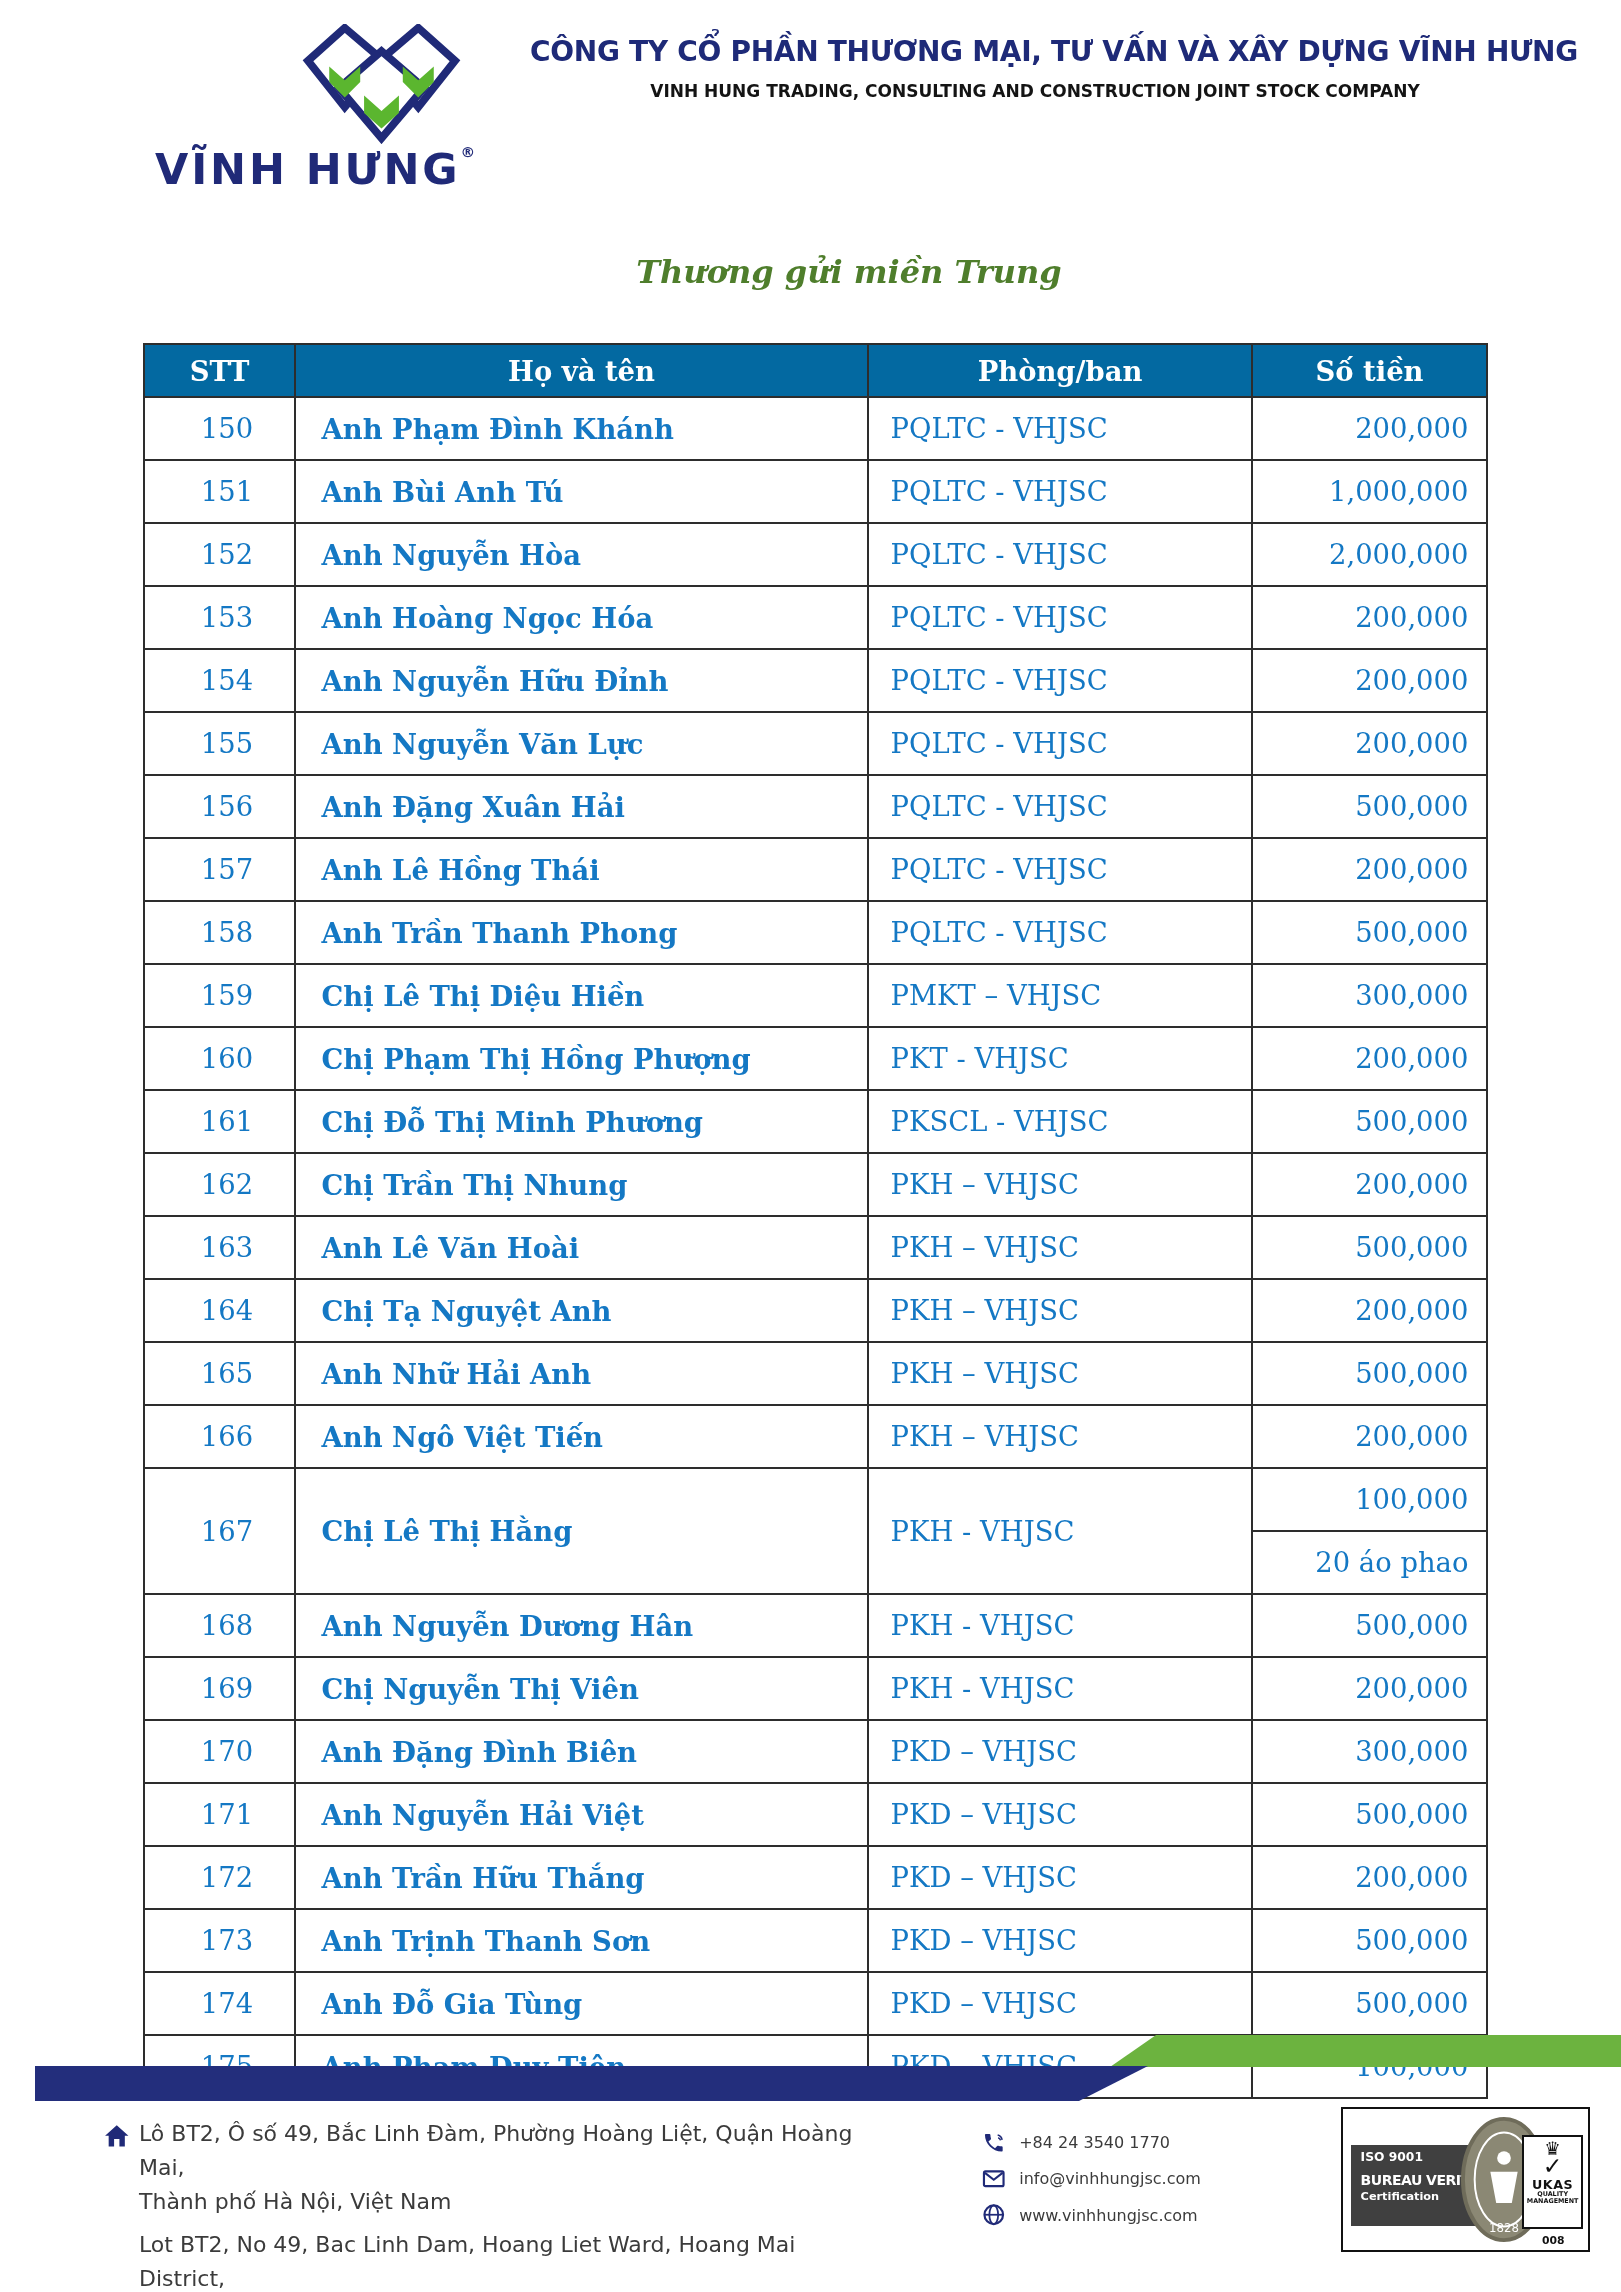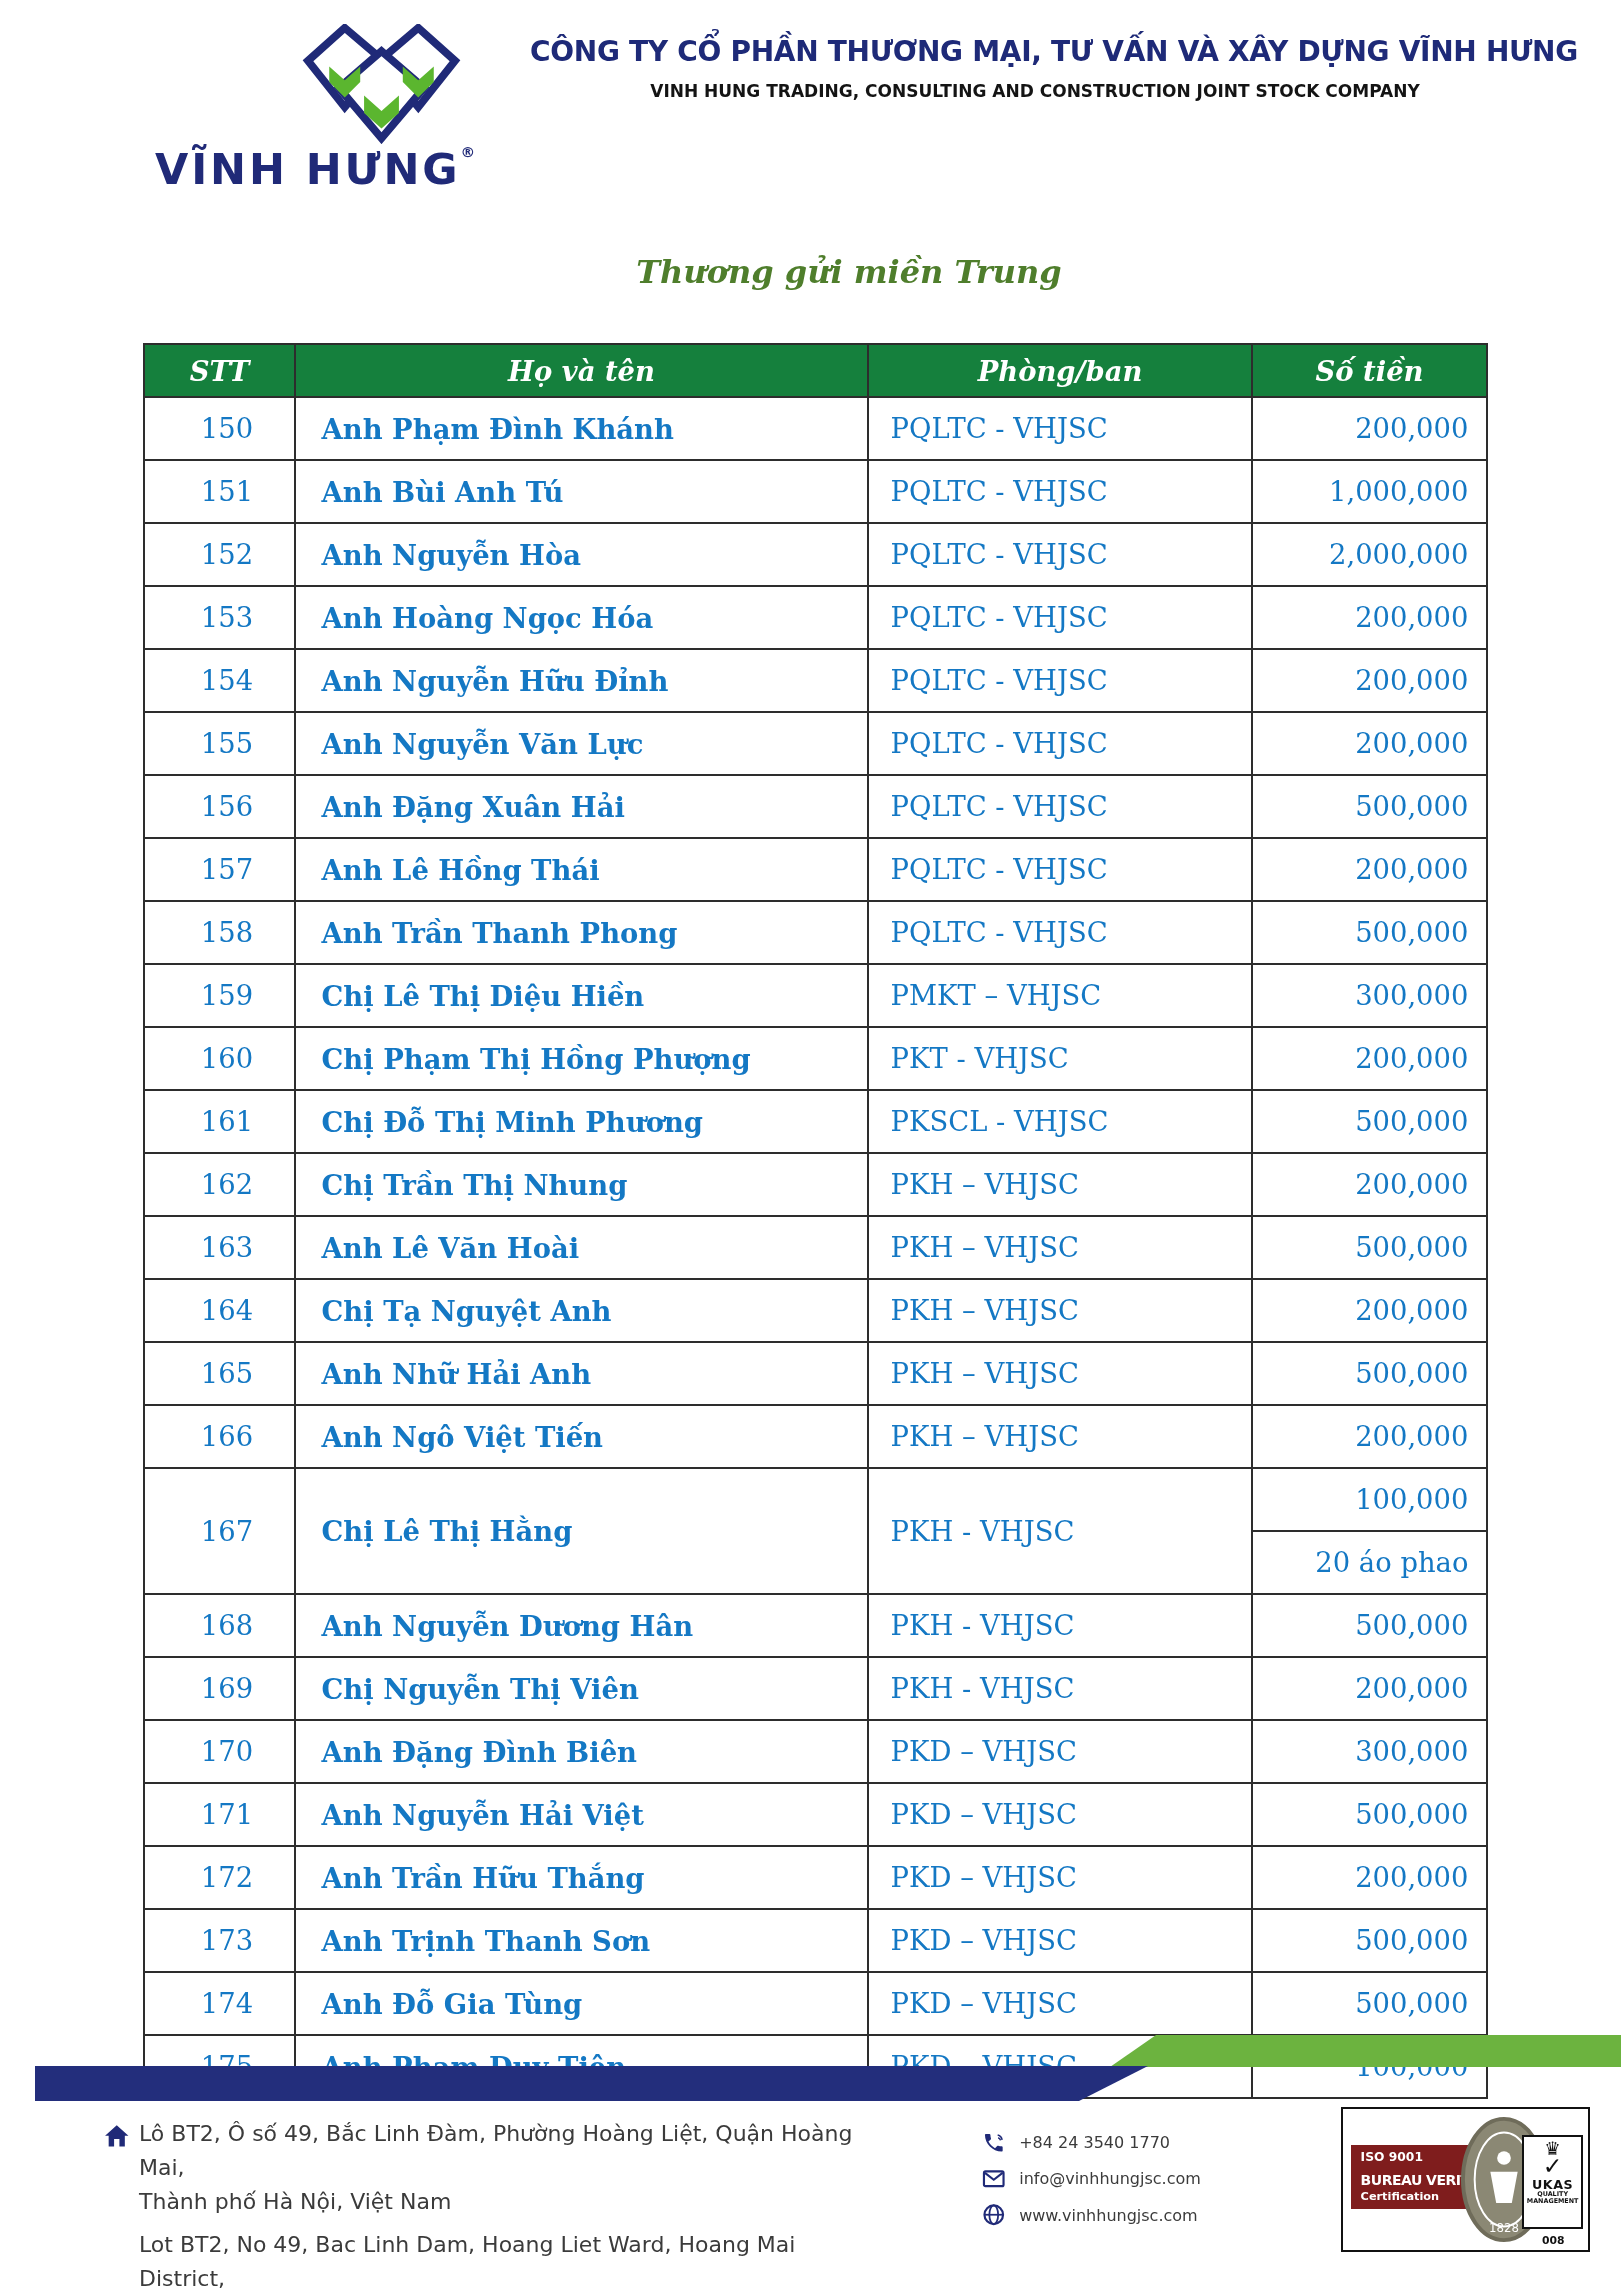--- a/index.html
+++ b/index.html
@@ -17,22 +17,22 @@
 
   .title{position:absolute;left:157px;top:202px;width:1384px;text-align:center;
          font-size:37px;font-weight:bold;color:#2e5f9e;letter-spacing:-0.5px;}
   .subtitle{position:absolute;left:157px;top:253px;width:1384px;text-align:center;
          font-family:"DejaVu Serif","Liberation Serif",serif;font-style:italic;font-weight:bold;
          font-size:32px;color:#4f7e2c;}
 
   
   table{position:absolute;left:143px;top:343px;width:1344px;border-collapse:collapse;
         table-layout:fixed;font-family:"DejaVu Serif","Liberation Serif",serif;}
-  th{height:49px;background:#15803d;color:#ffffff;font-size:27.4px;font-weight:bold;
-     border:2px solid #2d2d2d;border-top-width:2.9px;border-bottom-width:2.9px;font-style:italic;}
+  th{height:49px;background:#0369a1;color:#ffffff;font-size:27.4px;font-weight:bold;
+     border:2px solid #2d2d2d;border-top-width:2.9px;border-bottom-width:2.9px;}
   td{height:59px;font-size:27.4px;color:#1478c4;background:#fff;
      border:2px solid #2d2d2d;border-top-width:2.9px;border-bottom-width:2.9px;overflow:hidden;white-space:nowrap;}
   td.stt{text-align:center;padding-left:16px;}
   td.name{font-weight:bold;padding-left:25.5px;}
   td.dept{padding-left:21.6px;}
   td.amount{text-align:right;padding-right:17.6px;}
 
   
   .bar-green{position:absolute;left:1110px;top:2035px;width:512px;height:32px;background:#6cb33f;
              clip-path:polygon(9% 0,100% 0,100% 100%,0 100%);}
@@ -43,21 +43,21 @@
   .home-ic{position:absolute;left:104px;top:2123px;width:25.5px;height:25.5px;}
   .addr{position:absolute;left:139px;top:2117px;width:745px;font-size:22px;color:#3b3b3b;line-height:1.55;}
   .addr p{margin:0 0 8.8px 0;}
   .contact{position:absolute;left:982px;top:2131px;font-size:16px;color:#3b3b3b;}
   .contact .row{display:flex;align-items:center;gap:13.7px;margin-bottom:12.7px;white-space:nowrap;}
   .contact svg{flex:0 0 auto;}
 
   
   .cert{position:absolute;left:1341px;top:2107px;width:249px;height:145px;border:2.9px solid #111;
         background:#fff;box-sizing:border-box;}
-  .red-panel{position:absolute;left:7.8px;top:36px;width:149px;height:64px;background:#7f1d1d;color:#fff;
+  .red-panel{position:absolute;left:7.8px;top:36px;width:149px;height:81px;background:#404040;color:#fff;
              padding:4.9px 0 0 9.8px;box-sizing:border-box;line-height:1.25;}
   .red-panel .iso{font-size:12.3px;font-weight:bold;margin-bottom:6.9px;}
   .red-panel .org{font-size:14px;font-weight:bold;letter-spacing:-0.5px;}
   .red-panel .lbl{font-size:11.3px;font-weight:bold;}
   .emblem{position:absolute;left:116px;top:3.9px;width:90px;height:133px;}
   .ukas{position:absolute;right:4.9px;top:25.5px;width:61px;height:94px;border:2.9px solid #111;background:#fff;
         box-sizing:border-box;text-align:center;line-height:1.05;padding-top:2px;color:#111;}
   .ukas .crown{font-family:"DejaVu Sans",sans-serif;font-size:18.6px;}
   .ukas .tick{font-family:"DejaVu Sans",sans-serif;font-size:23.5px;font-weight:bold;line-height:0.75;}
   .ukas .nm{font-size:12.7px;font-weight:bold;letter-spacing:0.5px;margin-top:2px;}

